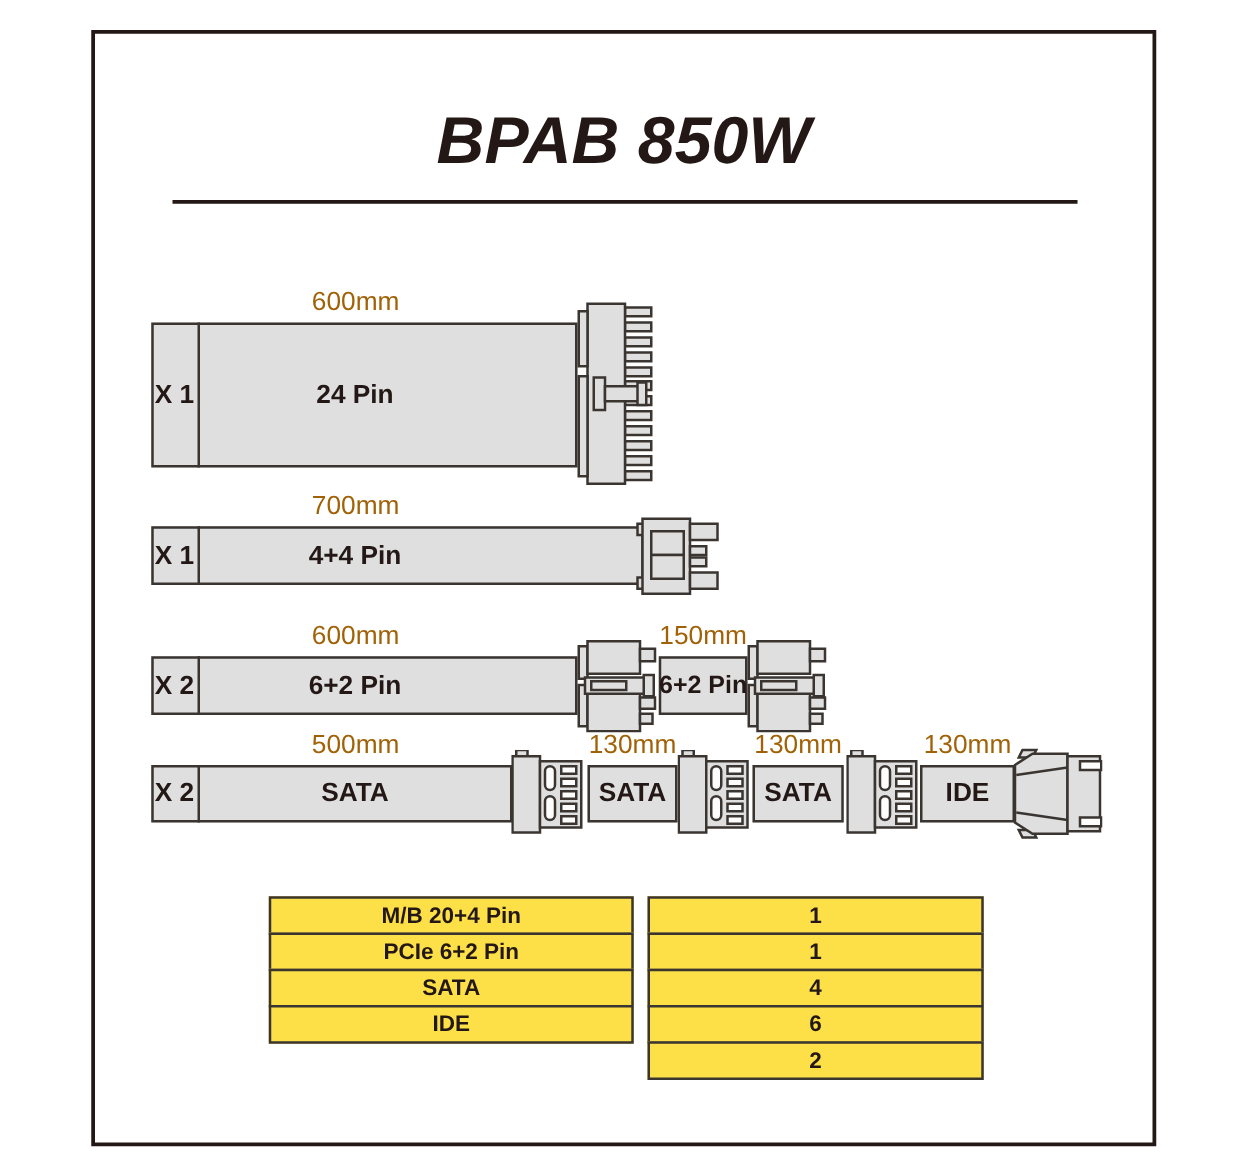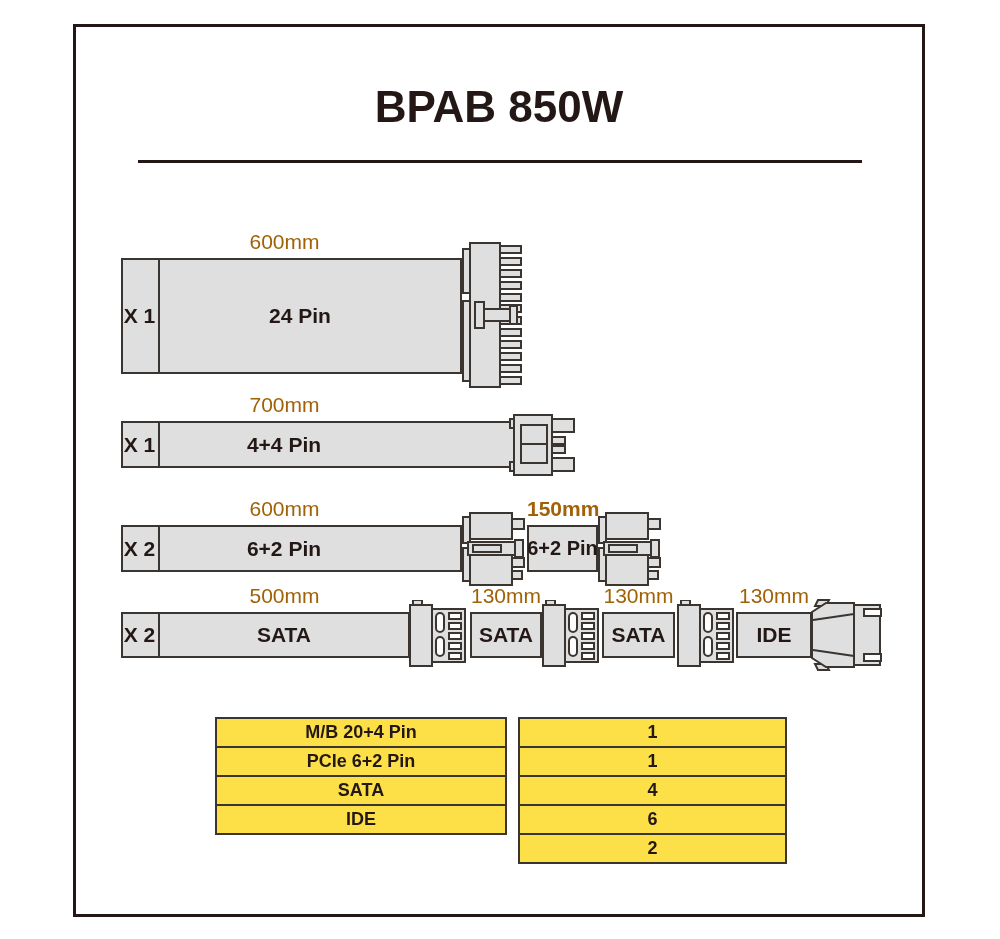--- a/index.html
+++ b/index.html
@@ -3,21 +3,21 @@
 <meta charset="utf-8">
 <style>
   html,body{margin:0;padding:0;background:#ffffff;}
   .canvas{
     position:relative;width:1000px;height:939px;background:#ffffff;
     font-family:"Liberation Sans",sans-serif;color:#231815;overflow:hidden;
   }
   .frame{position:absolute;left:73px;top:24px;width:852px;height:893px;
     border:3px solid #231815;box-sizing:border-box;background:#ffffff;}
   .title{position:absolute;left:73px;width:852px;top:82px;text-align:center;
-    font-size:44px;font-weight:bold;letter-spacing:0px;color:#231815;}
+    font-size:53px;font-weight:bold;letter-spacing:0px;color:#231815;font-style:italic;}
   .title-rule{position:absolute;left:138px;top:160px;width:724px;height:3px;background:#231815;}
 
   .cable-rect{position:absolute;background:#dfdfdf;border:2px solid #3a3531;box-sizing:border-box;}
   .divider{position:absolute;width:2px;background:#3a3531;}
   .qty{position:absolute;display:flex;align-items:center;justify-content:center;
     font-weight:bold;font-size:21px;color:#231815;}
   .len{position:absolute;text-align:center;font-size:21px;font-weight:normal;
     color:#a16207;white-space:nowrap;}
   .clabel{position:absolute;display:flex;align-items:center;justify-content:center;
     font-weight:bold;font-size:21px;color:#231815;white-space:nowrap;}
@@ -35,21 +35,21 @@
 <div class="canvas">
   <div class="frame"></div>
   <div class="title">BPAB 850W</div>
   <div class="title-rule"></div>
 
   <div>
     <div class="cable-rect" style="left:121px;top:258px;width:341px;height:116px;"></div>
     <div class="divider" style="left:158px;top:258px;height:116px;"></div>
     <div class="qty" style="left:121px;top:258px;width:37px;height:116px;">X 1</div>
     <div class="len" style="left:158px;top:230px;width:253px;">600mm</div>
-    <div class="clabel" style="left:158px;top:258px;width:252px;height:116px;padding-left:16px;">24 Pin</div>
+    <div class="clabel" style="left:158px;top:258px;width:252px;height:116px;">24 Pin</div>
     <svg class="conn" style="left:458px;top:241px;" width="66" height="148" viewBox="0 0 66 148">
       <g fill="#dfdfdf" stroke="#3a3531" stroke-width="2">
         <rect x="42" y="5" width="21" height="7"></rect>
           <rect x="42" y="17" width="21" height="7"></rect>
         <rect x="42" y="29" width="21" height="7"></rect>
           <rect x="42" y="41" width="21" height="7"></rect>
         <rect x="42" y="53" width="21" height="7"></rect>
           <rect x="42" y="64" width="21" height="7"></rect>
         <rect x="42" y="76" width="21" height="7"></rect>
           <rect x="42" y="88" width="21" height="7"></rect>
@@ -104,21 +104,21 @@
         <rect x="51" y="7" width="12" height="10"></rect>
         <rect x="51" y="46" width="12" height="9"></rect>
         <rect x="51" y="59" width="10" height="8"></rect>
         <rect x="7" y="30" width="52" height="13"></rect>
         <rect x="54" y="28" width="8" height="17"></rect>
         <rect x="12" y="33" width="28" height="7"></rect>
       </g>
     </svg>
 
     <div class="cable-rect" style="left:527px;top:525px;width:71px;height:47px;"></div>
-    <div class="len" style="left:527px;top:497px;width:71px;font-weight:bold;">150mm</div>
+    <div class="len" style="left:527px;top:497px;width:71px;">150mm</div>
     <div class="clabel" style="left:527px;top:525px;width:71px;height:47px;font-size:20px;">6+2 Pin</div>
 
     <svg class="conn" style="left:597px;top:512px;" width="66" height="74" viewBox="0 0 66 74">
       <g fill="#dfdfdf" stroke="#3a3531" stroke-width="2">
         <rect x="2" y="5" width="7" height="26"></rect>
         <rect x="2" y="36" width="7" height="33"></rect>
         <rect x="9" y="1" width="42" height="26"></rect>
         <rect x="9" y="31" width="42" height="42"></rect>
         <rect x="51" y="7" width="12" height="10"></rect>
         <rect x="51" y="46" width="12" height="9"></rect>

